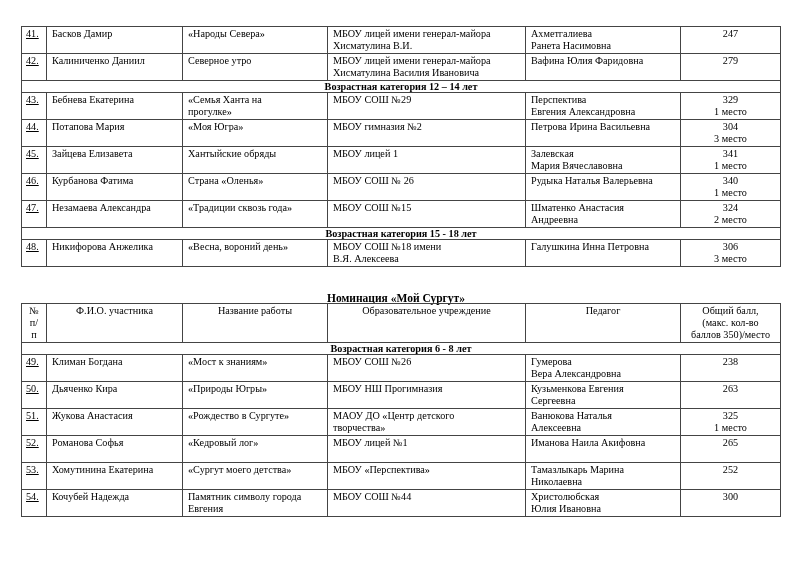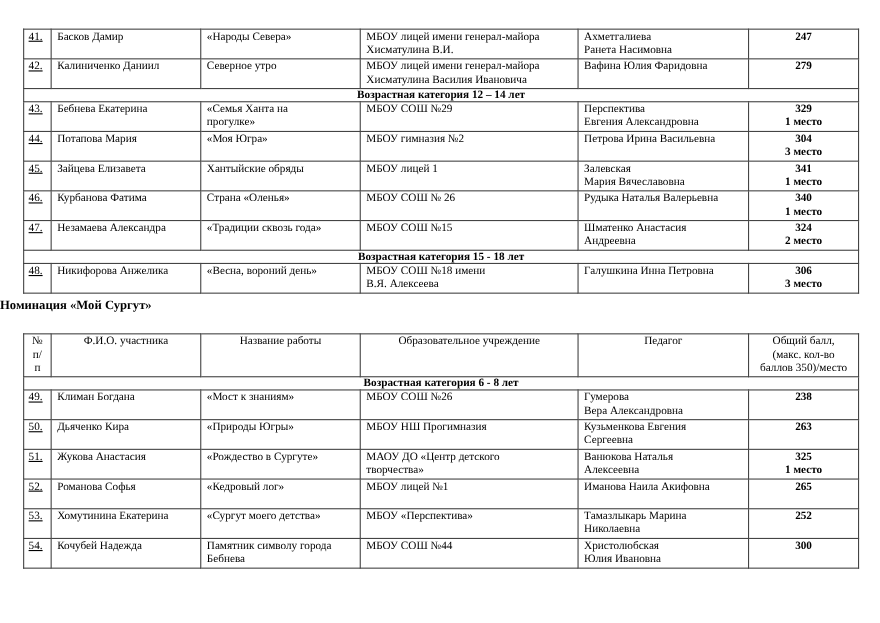--- a/index.html
+++ b/index.html
@@ -14,33 +14,33 @@
   }
   td, th {
     border: 1.4px solid #444;
     padding: 1px 5px 1px 5px;
     vertical-align: top;
     font-weight: normal;
     text-align: left;
     overflow: hidden;
   }
   td.num { padding-left: 4px; text-decoration: underline; }
-  td.score, th.score { text-align: center; font-weight: bold; }
+  td.score, th.score { text-align: center; font-weight: normal; }
   th { text-align: center; }
   th.score { font-weight: normal; }
   tr.cat td {
     font-weight: bold; text-align: center; padding: 0;
     height: 11px; line-height: 11px;
   }
   tr.row td { height: 24px; }
   #t1 { top: 26px; }
   #t2 { top: 303px; }
   .nomination {
-    position: absolute; top: 272px; left: 0; width: 792px;
-    text-align: left; font-weight: bold; font-size: 11.5px;
+    position: absolute; top: 292px; left: 0; width: 792px;
+    text-align: center; font-weight: bold; font-size: 11.5px;
   }
   .line { display: block; }
 </style>
 </head>
 <body>
 
 <table id="t1">
   <colgroup>
     <col style="width:25px">
       <col style="width:136px">
@@ -323,21 +323,21 @@
       <td class="score">
           <span class="line">252</span>
           <span class="line">&nbsp;</span>
         </td>
     </tr>
     <tr class="row">
       <td class="num">54.</td>
       <td>Кочубей Надежда</td>
       <td>
           <span class="line">Памятник символу города</span>
-          <span class="line">Бебнева</span>
+          <span class="line">Евгения</span>
         </td>
       <td>
           <span class="line">МБОУ СОШ №44</span>
           <span class="line">&nbsp;</span>
         </td>
       <td>
           <span class="line">Христолюбская</span>
           <span class="line">Юлия Ивановна</span>
         </td>
       <td class="score">

